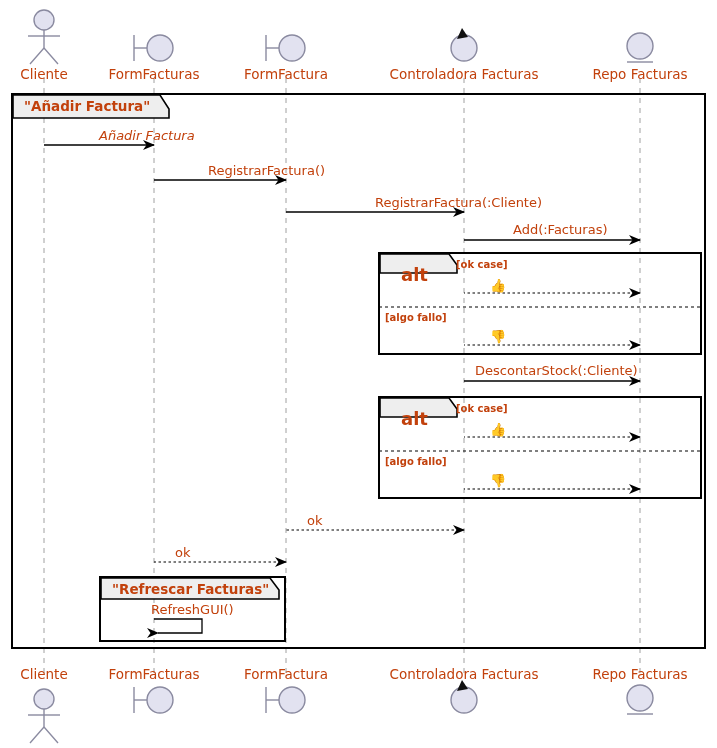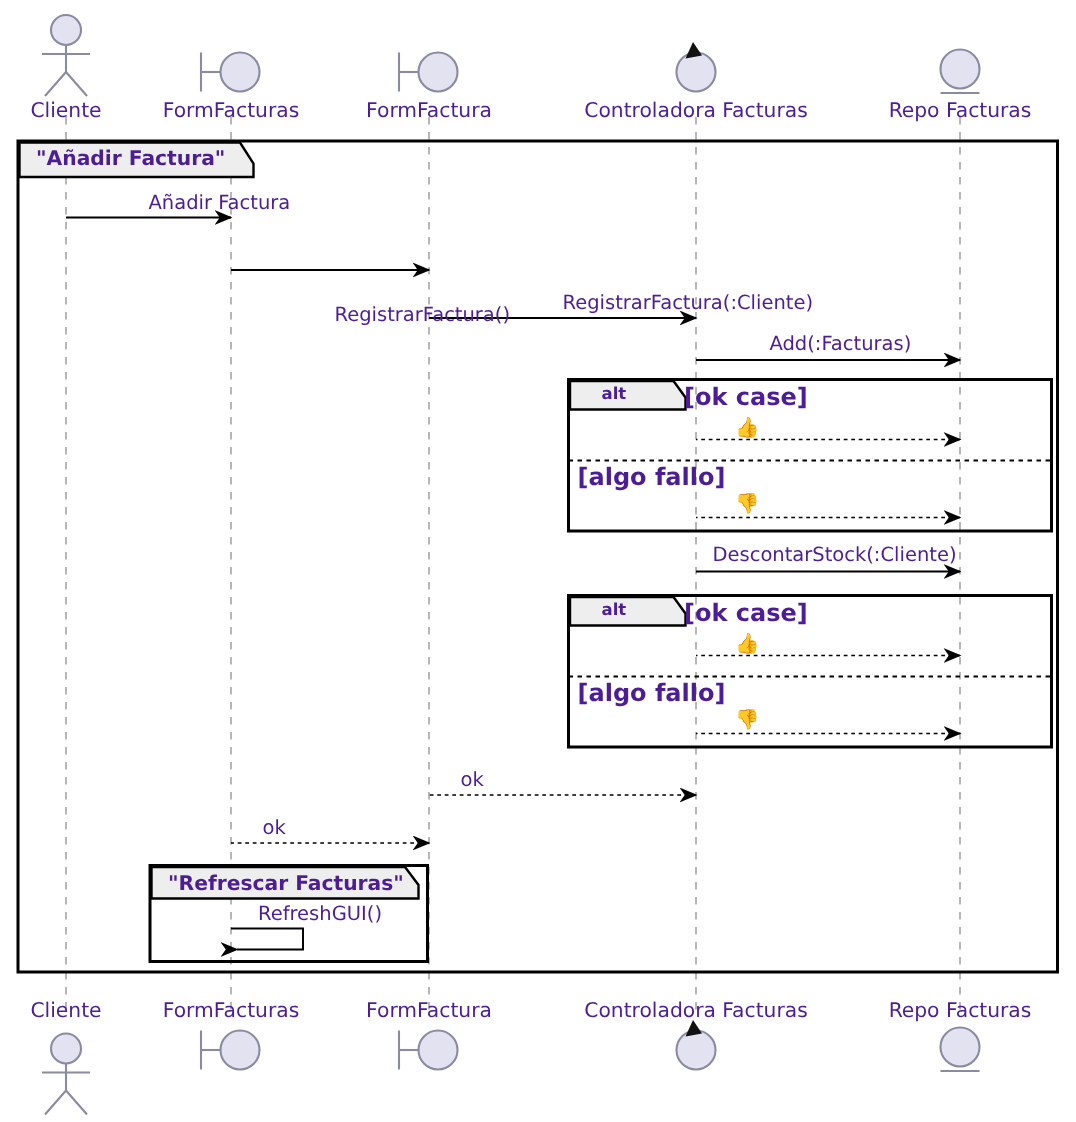--- a/index.html
+++ b/index.html
@@ -23,40 +23,41 @@
     left: 0;
     top: 0;
     width: 717px;
     height: 748px;
   }
   .lbl {
     position: absolute;
     white-space: nowrap;
     font-size: 13px;
     line-height: 14px;
-    color: #4c1d95;
+    color: #c2410c;
   }
   .lbl-center {
     transform: translateX(-50%);
     text-align: center;
   }
   .participant-name {
     font-size: 13.5px;
   }
   .frame-title {
     font-weight: bold;
     font-size: 13.5px;
   }
   .alt-title {
     font-weight: bold;
-    font-size: 11px;
+    font-size: 18px;
+    margin-top: 12px;
   }
   .guard {
     font-weight: bold;
-    font-size: 16px;
+    font-size: 10px;
   }
   .msg {
     font-size: 13px;
   }
   .emoji {
     font-size: 13px;
     line-height: 13px;
   }
 </style>
 </head>
@@ -206,27 +207,27 @@
       <div class="lbl participant-name lbl-center" style="left: 640px; top: 67px;">Repo Facturas</div>
       <div class="lbl participant-name lbl-center" style="left: 640px; top: 667px;">Repo Facturas</div>
       <div class="lbl frame-title" style="left: 24px; top: 99px;">"Añadir Factura"</div>
       <div class="lbl frame-title" style="left: 112px; top: 582px;">"Refrescar Facturas"</div>
       <div class="lbl alt-title" style="left: 401px; top: 256px;">alt</div>
       <div class="lbl guard" style="left: 456px; top: 258px;">[ok case]</div>
       <div class="lbl guard" style="left: 385px; top: 311px;">[algo fallo]</div>
       <div class="lbl alt-title" style="left: 401px; top: 400px;">alt</div>
       <div class="lbl guard" style="left: 456px; top: 402px;">[ok case]</div>
       <div class="lbl guard" style="left: 385px; top: 455px;">[algo fallo]</div>
-      <div class="lbl msg" style="left: 99px; top: 129px;">Añadir Factura</div>
-      <div class="lbl msg" style="left: 223px; top: 164px; margin-top: 40px;">RegistrarFactura()</div>
+      <div class="lbl msg" style="left: 99px; top: 129px; font-style: italic;">Añadir Factura</div>
+      <div class="lbl msg" style="left: 208px; top: 164px;">RegistrarFactura()</div>
       <div class="lbl msg" style="left: 375px; top: 196px;">RegistrarFactura(:Cliente)</div>
       <div class="lbl msg" style="left: 513px; top: 223px;">Add(:Facturas)</div>
       <div class="lbl emoji" style="left: 490px; top: 279px;">👍</div>
       <div class="lbl emoji" style="left: 490px; top: 330px;">👎</div>
       <div class="lbl msg" style="left: 475px; top: 364px;">DescontarStock(:Cliente)</div>
       <div class="lbl emoji" style="left: 490px; top: 423px;">👍</div>
       <div class="lbl emoji" style="left: 490px; top: 474px;">👎</div>
       <div class="lbl msg" style="left: 307px; top: 514px;">ok</div>
       <div class="lbl msg" style="left: 175px; top: 546px;">ok</div>
-      <div class="lbl msg" style="left: 172px; top: 603px;">RefreshGUI()</div>
+      <div class="lbl msg" style="left: 151px; top: 603px;">RefreshGUI()</div>
     </div>
 
 </div>
 
 </body></html>

